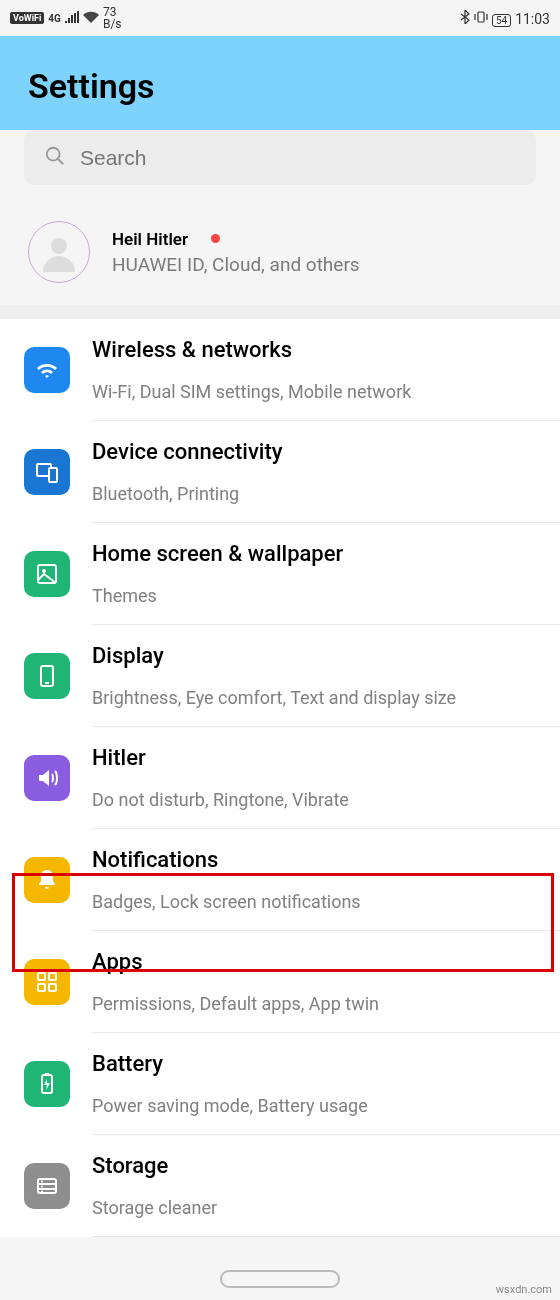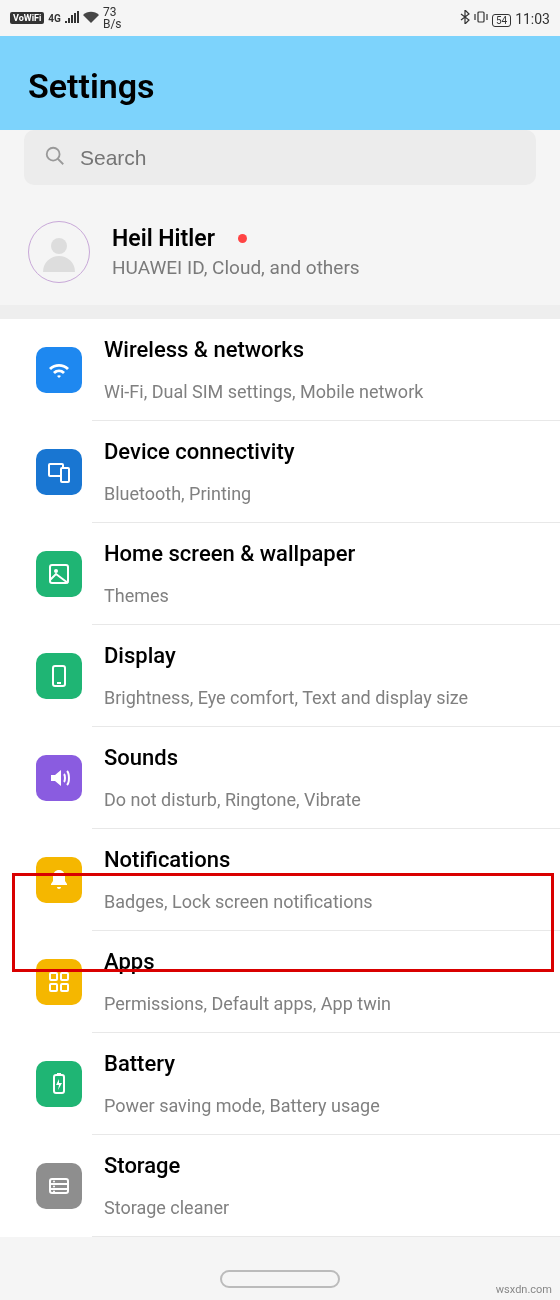--- a/index.html
+++ b/index.html
@@ -54,28 +54,28 @@
     .account-row {
       display: flex; align-items: center; padding: 18px 24px 22px 28px;
       background: #f5f5f5; gap: 22px;
     }
     .avatar {
       width: 62px; height: 62px; border-radius: 50%;
       border: 1.5px solid #c8a8d8;
       display: flex; align-items: center; justify-content: center;
       flex-shrink: 0;
     }
-    .account-text .name { font-size: 23px; font-weight: 600; color: #000; display: inline-flex; align-items: center; gap: 23px; }
+    .account-text .name { font-size: 17px; font-weight: 600; color: #000; display: inline-flex; align-items: center; gap: 23px; }
     .account-text .name .dot { width: 9px; height: 9px; background: #f44; border-radius: 50%; display: inline-block; }
     .account-text .sub { font-size: 19px; color: #7a7a7a; margin-top: 4px; }
     .divider-thick { height: 14px; background: #eee; }
     .list { background: #fff; }
     .item {
       display: flex; align-items: center; gap: 22px;
-      padding: 18px 10px 18px 36px;
+      padding: 18px 10px 18px 24px;
       position: relative;
     }
     .item .icon-box {
       width: 46px; height: 46px; border-radius: 10px;
       display: flex; align-items: center; justify-content: center;
       flex-shrink: 0;
     }
     .item .text { flex: 1; }
     .item .title { font-size: 22px; font-weight: 500; color: #000; }
     .item .sub { font-size: 18px; color: #808080; margin-top: 19px; }
@@ -236,21 +236,21 @@
   <div class="item-divider"></div>
 
   <div class="item">
     <div class="icon-box c-purple">
       <svg width="28" height="28" viewBox="0 0 28 28">
           <path fill="#fff" d="M6 11v6h4l6 5V6l-6 5H6z"></path>
           <path fill="none" stroke="#fff" stroke-width="2" d="M19 10c1.3 1.3 1.3 6.7 0 8M22 7c2.6 2.6 2.6 11.4 0 14"></path>
         </svg>
     </div>
     <div class="text">
-      <div class="title">Sounds</div>
+      <div class="title">Hitler</div>
       <div class="sub">Do not disturb, Ringtone, Vibrate</div>
     </div>
   </div>
   <div class="item-divider"></div>
 
   <div class="item">
     <div class="icon-box c-yellow">
       <svg width="28" height="28" viewBox="0 0 28 28">
           <path fill="#fff" d="M14 4c-3.3 0-6 2.7-6 6v5l-2 3v1h16v-1l-2-3v-5c0-3.3-2.7-6-6-6zm-2 17c0 1.1.9 2 2 2s2-.9 2-2h-4z"></path>
         </svg>

